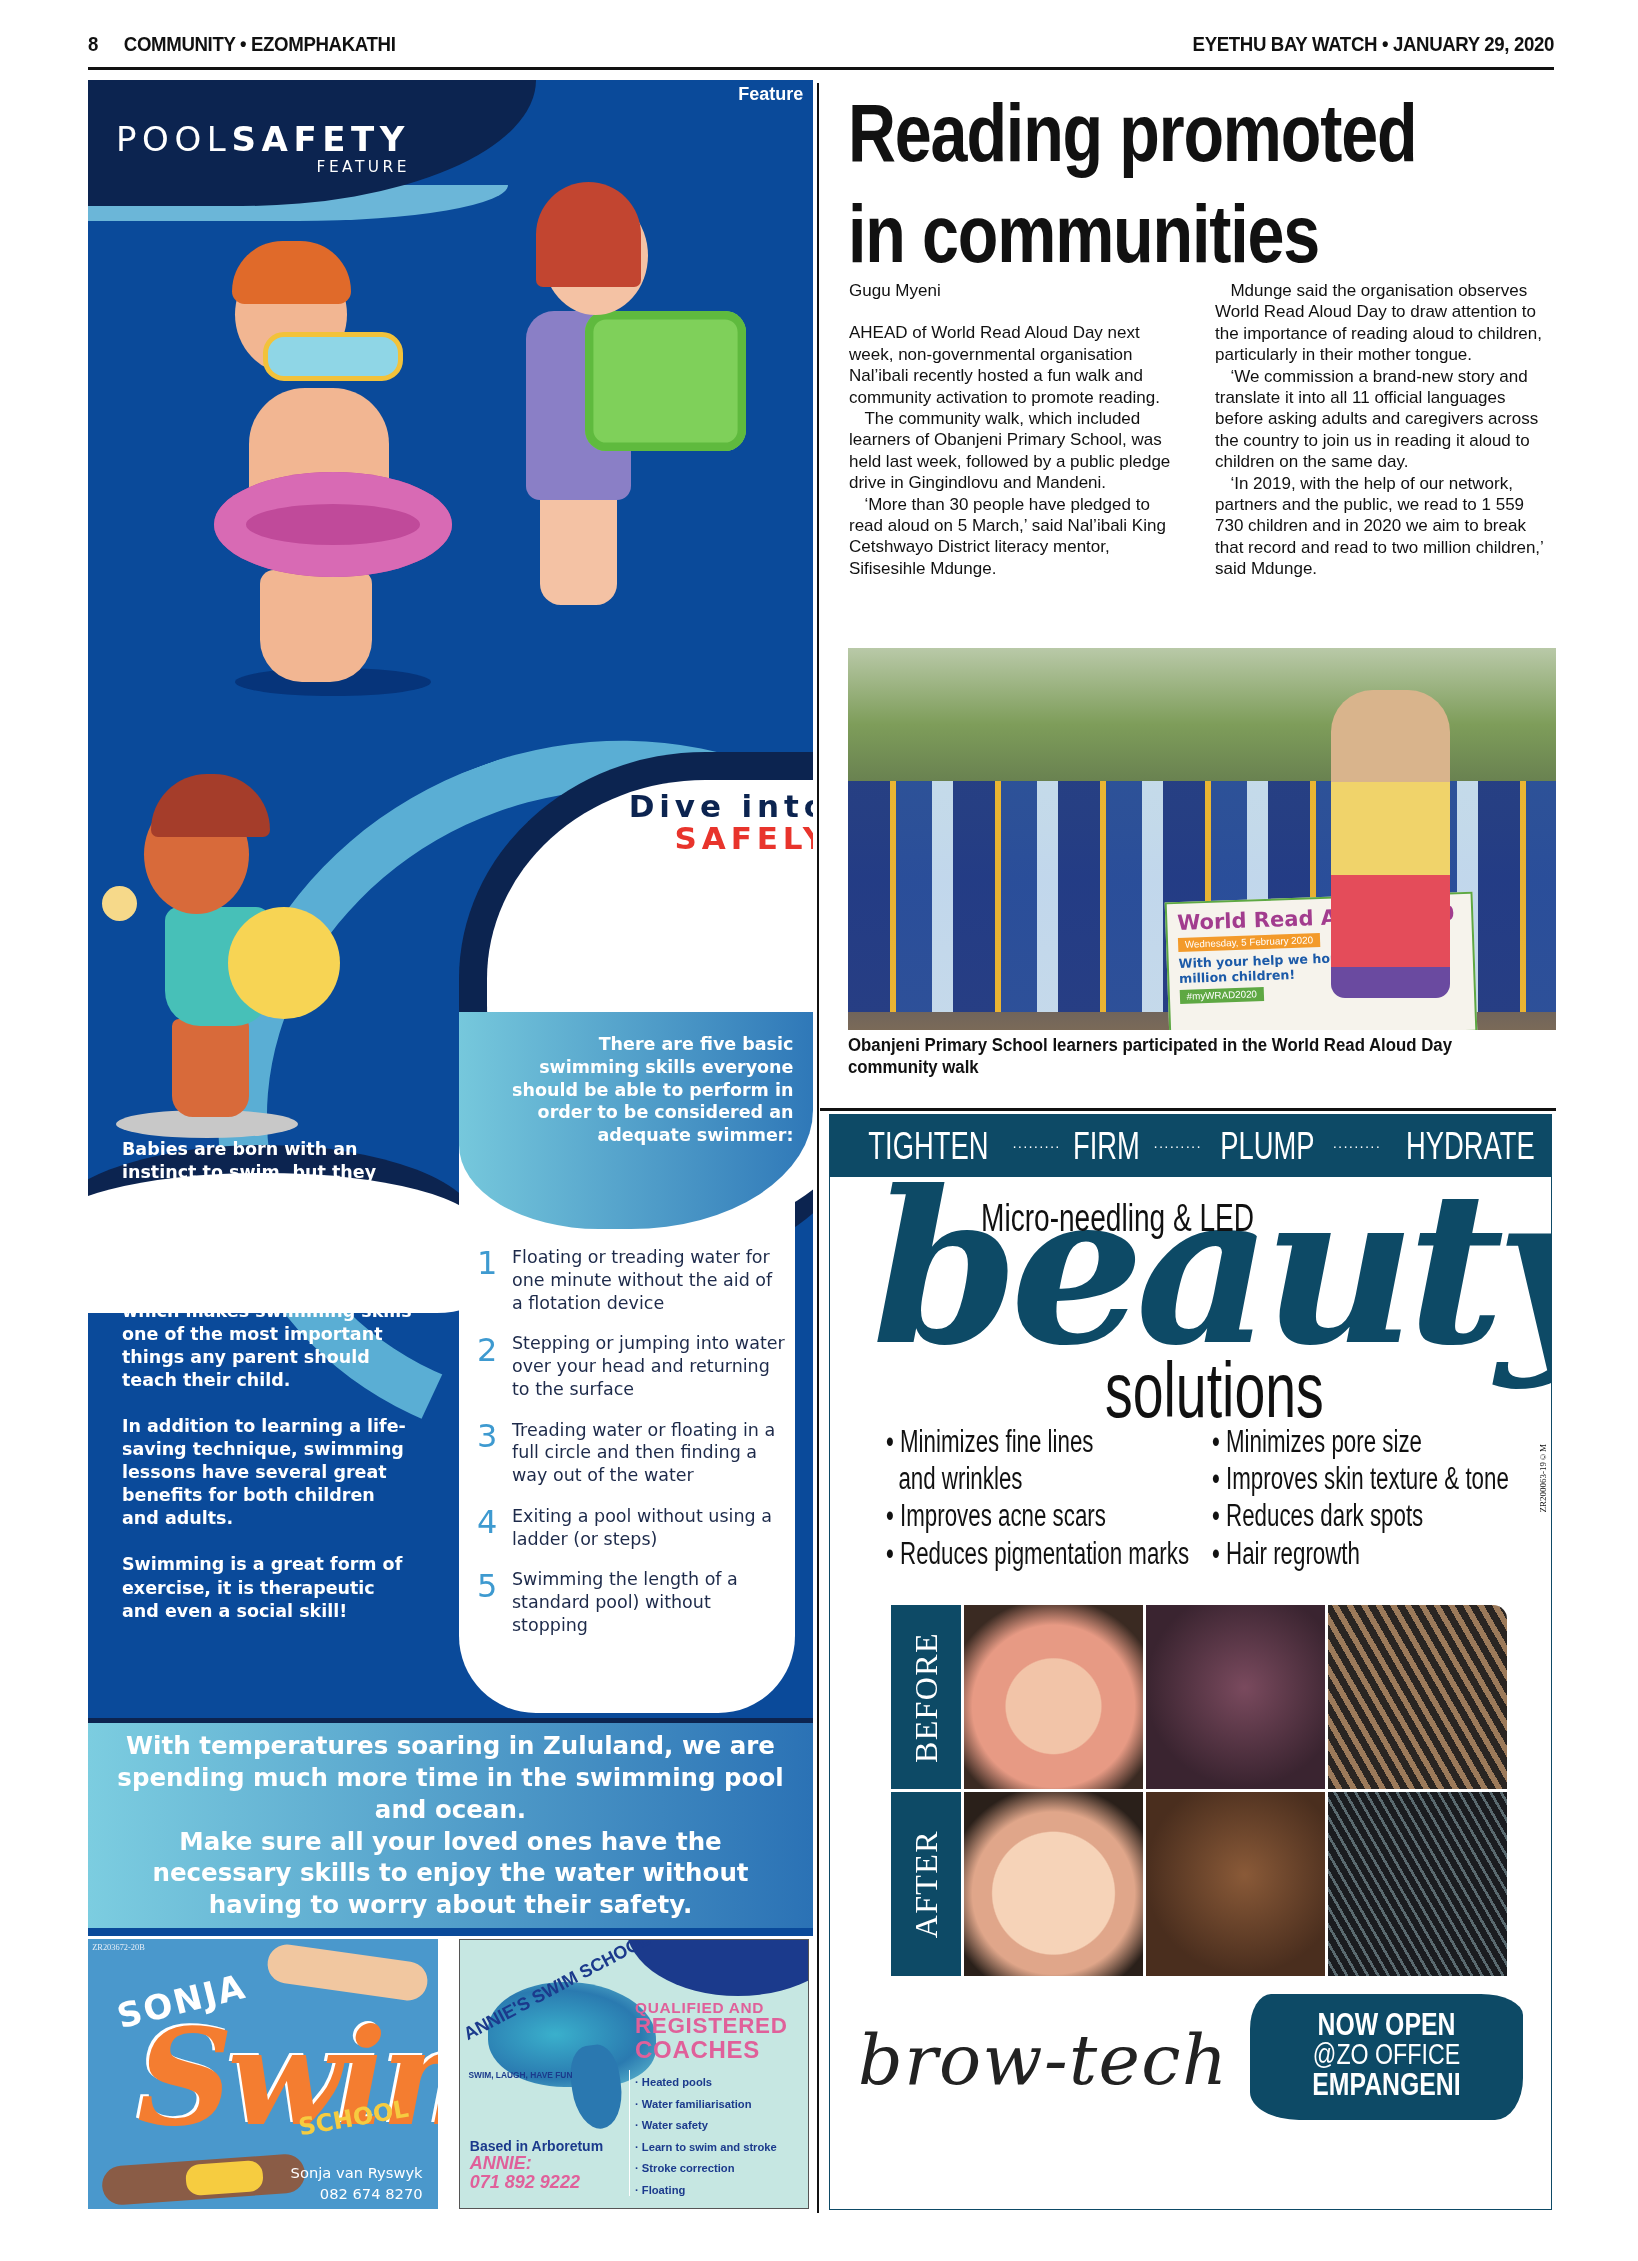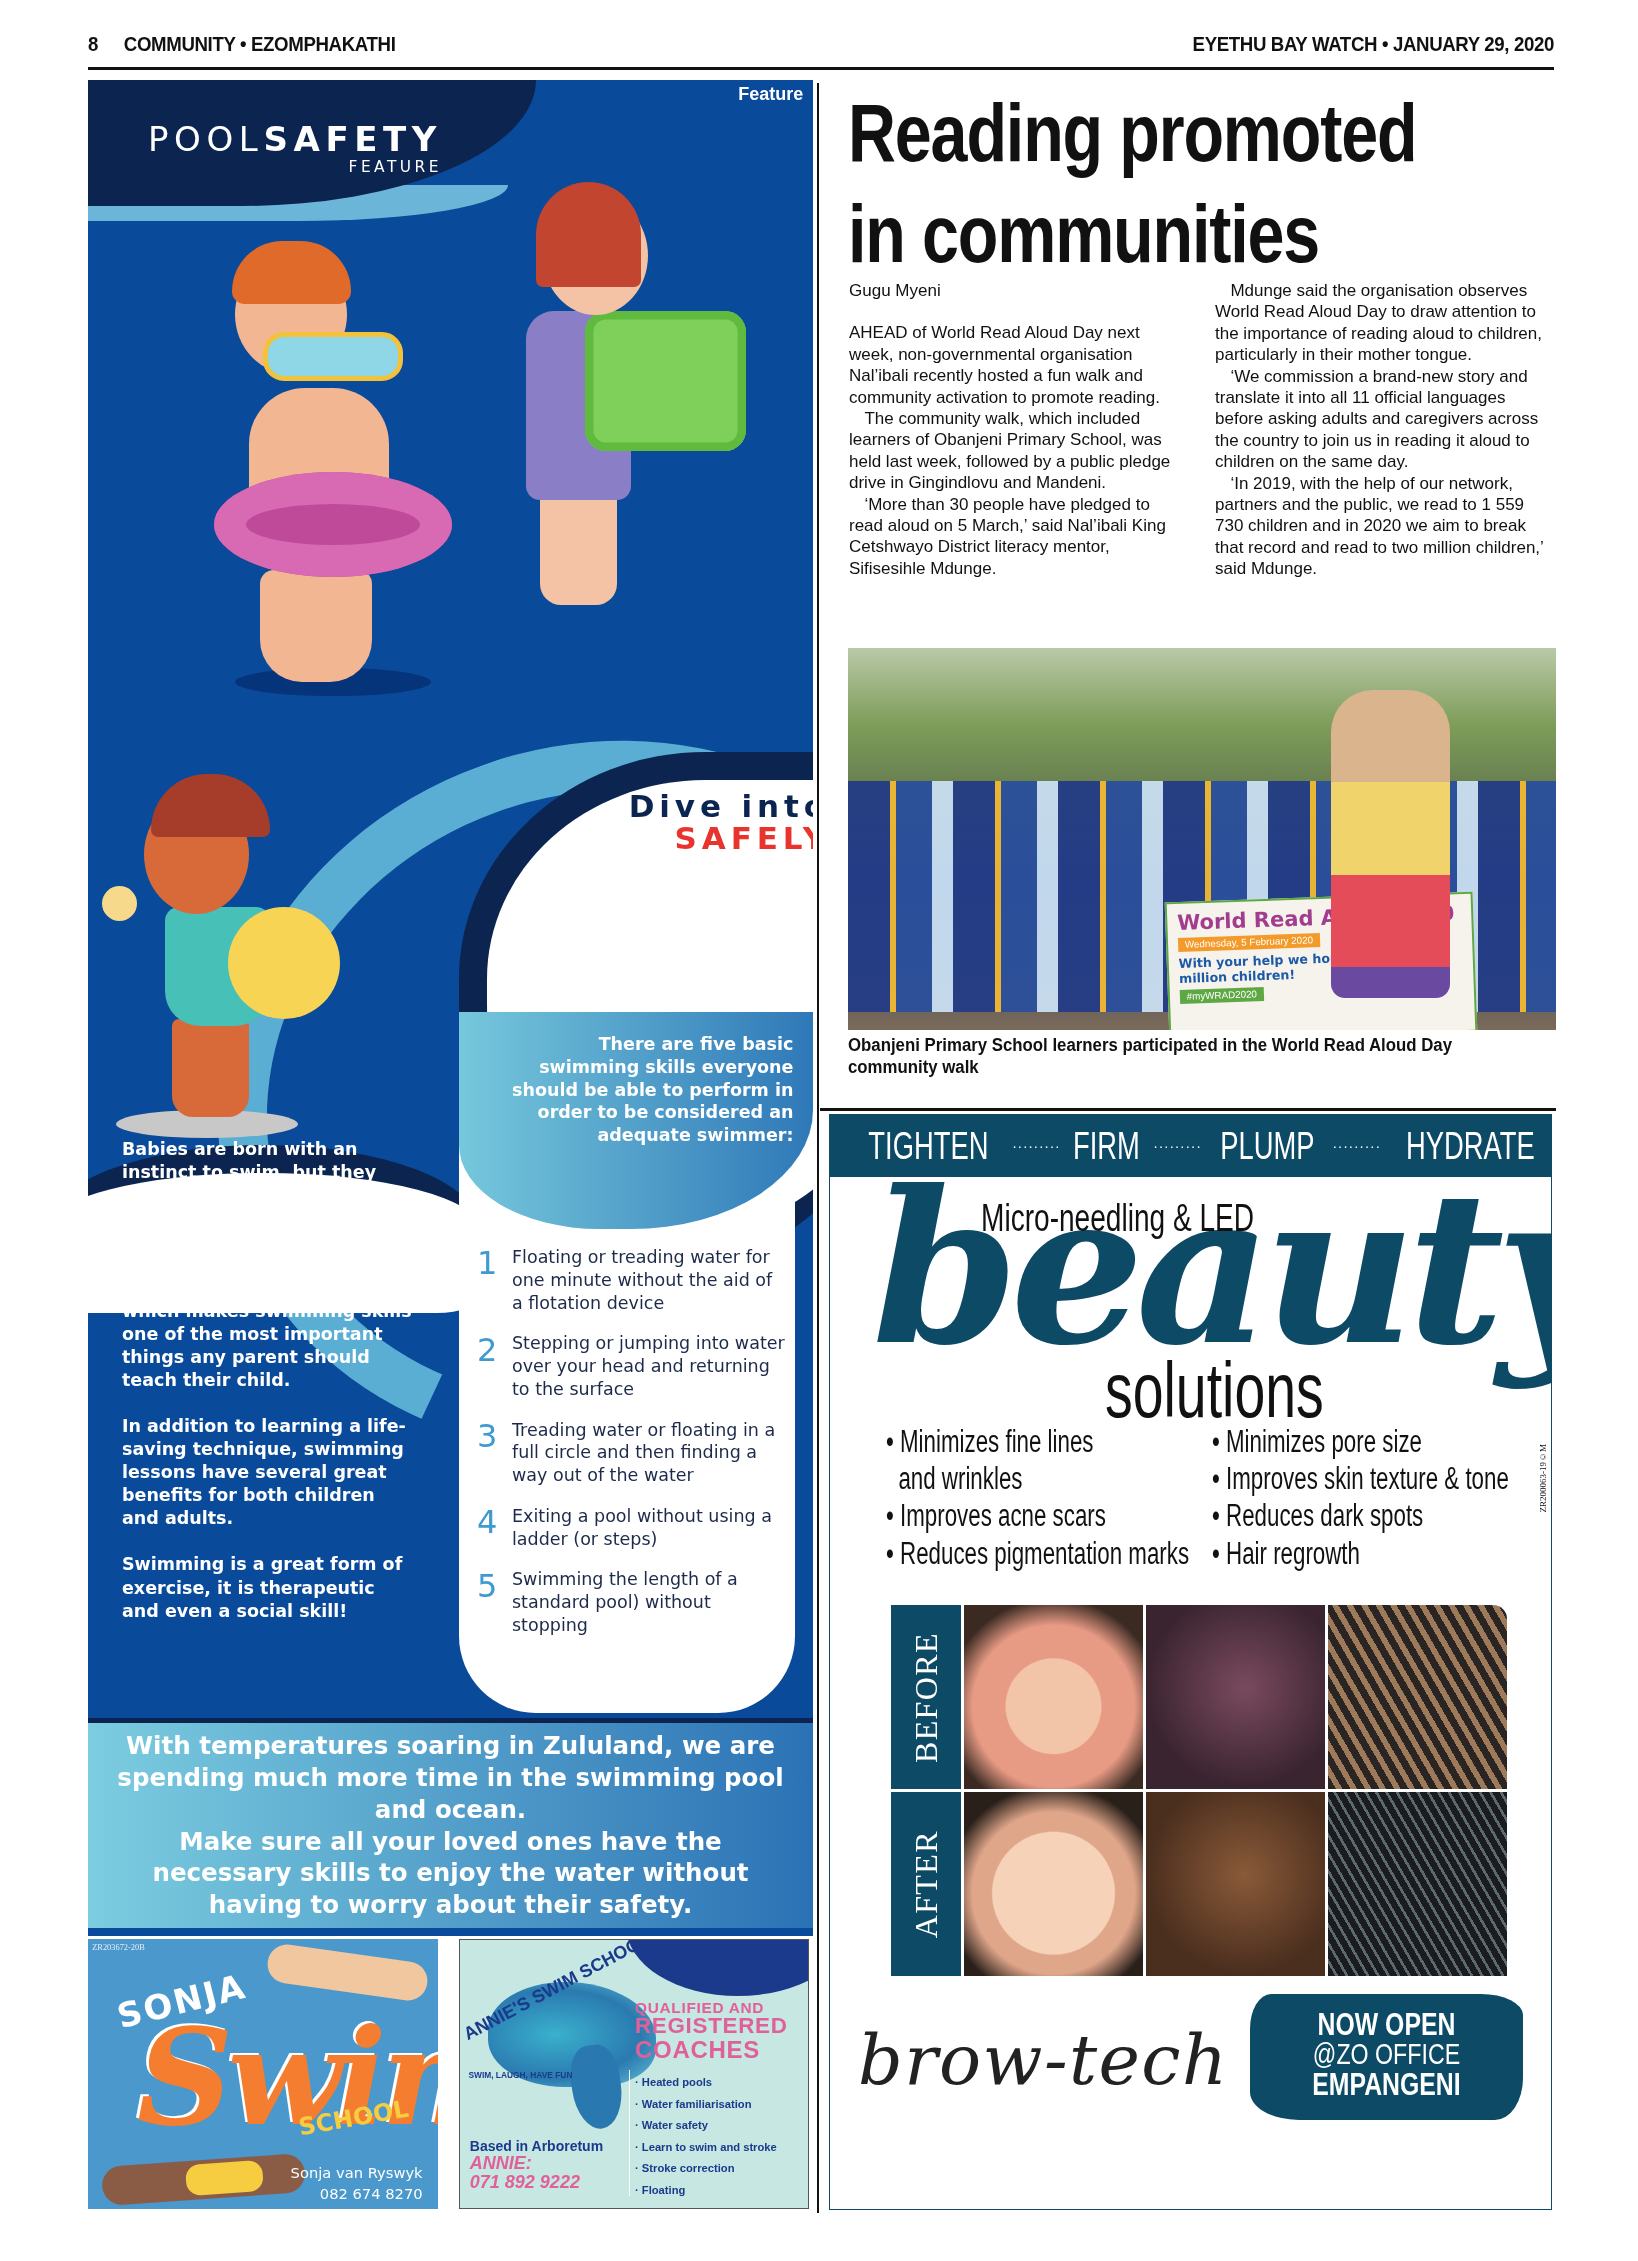--- a/index.html
+++ b/index.html
@@ -10,21 +10,21 @@
   .page-header .left { display: flex; gap: 28px; }
   .header-rule { position: absolute; left: 88px; right: 84px; top: 67px; height: 2.8px; background: #111; }
   .col-divider { position: absolute; left: 817px; top: 83px; width: 2.1px; height: 2130px; background: #111; }
 
   
   .pool { position: absolute; left: 88px; top: 80px; width: 725px; height: 1856px; background: #0a4a9a; overflow: hidden; }
   .pool .top-dark { position: absolute; left: 0; top: 0; width: 448px; height: 126px; background: #0c2450; border-bottom-right-radius: 294px 126px; }
   .pool .top-light { position: absolute; left: 0; top: 105px; width: 420px; height: 36px; background: #6bb6d8; border-bottom-right-radius: 210px 36px; z-index: 0; }
   .pool .top-dark { z-index: 1; }
   .pool-logo { position: absolute; left: 28px; top: 39px; z-index: 2; color: #fff; }
-  .pool-logo .l1 { font-family: "DejaVu Sans", sans-serif; font-size: 34px; letter-spacing: 5.6px; font-weight: normal; margin-left: 32px; }
+  .pool-logo .l1 { font-family: "DejaVu Sans", sans-serif; font-size: 34px; letter-spacing: 5.6px; font-weight: normal; }
   .pool-logo .l1 b { font-weight: bold; }
   .pool-logo .l2 { font-family: "DejaVu Sans", sans-serif; font-size: 15.4px; letter-spacing: 3.5px; text-align: right; margin-top: -1.4px; }
   .feature-tag { position: absolute; right: 9.8px; top: 4.2px; color: #fff; font-weight: bold; font-size: 18px; z-index: 2; }
 
   .char { position: absolute; border-radius: 50%; }
   .boy-head { left: 147px; top: 175px; width: 112px; height: 119px; background: #f2b692; }
   .boy-hair { left: 144px; top: 161px; width: 119px; height: 63px; background: #e06a2a; border-radius: 56px 56px 14px 14px; }
   .boy-goggles { left: 175px; top: 252px; width: 140px; height: 49px; background: #8fd6e6; border: 5.6px solid #f2c23a; border-radius: 21px; }
   .boy-body { left: 161px; top: 308px; width: 140px; height: 140px; background: #f2b692; border-radius: 56px 56px 28px 28px; }
   .boy-ring { left: 126px; top: 392px; width: 238px; height: 105px; background: #c04a9a; border-radius: 50%; box-shadow: inset 0 0 0 32px #d86ab4; }

